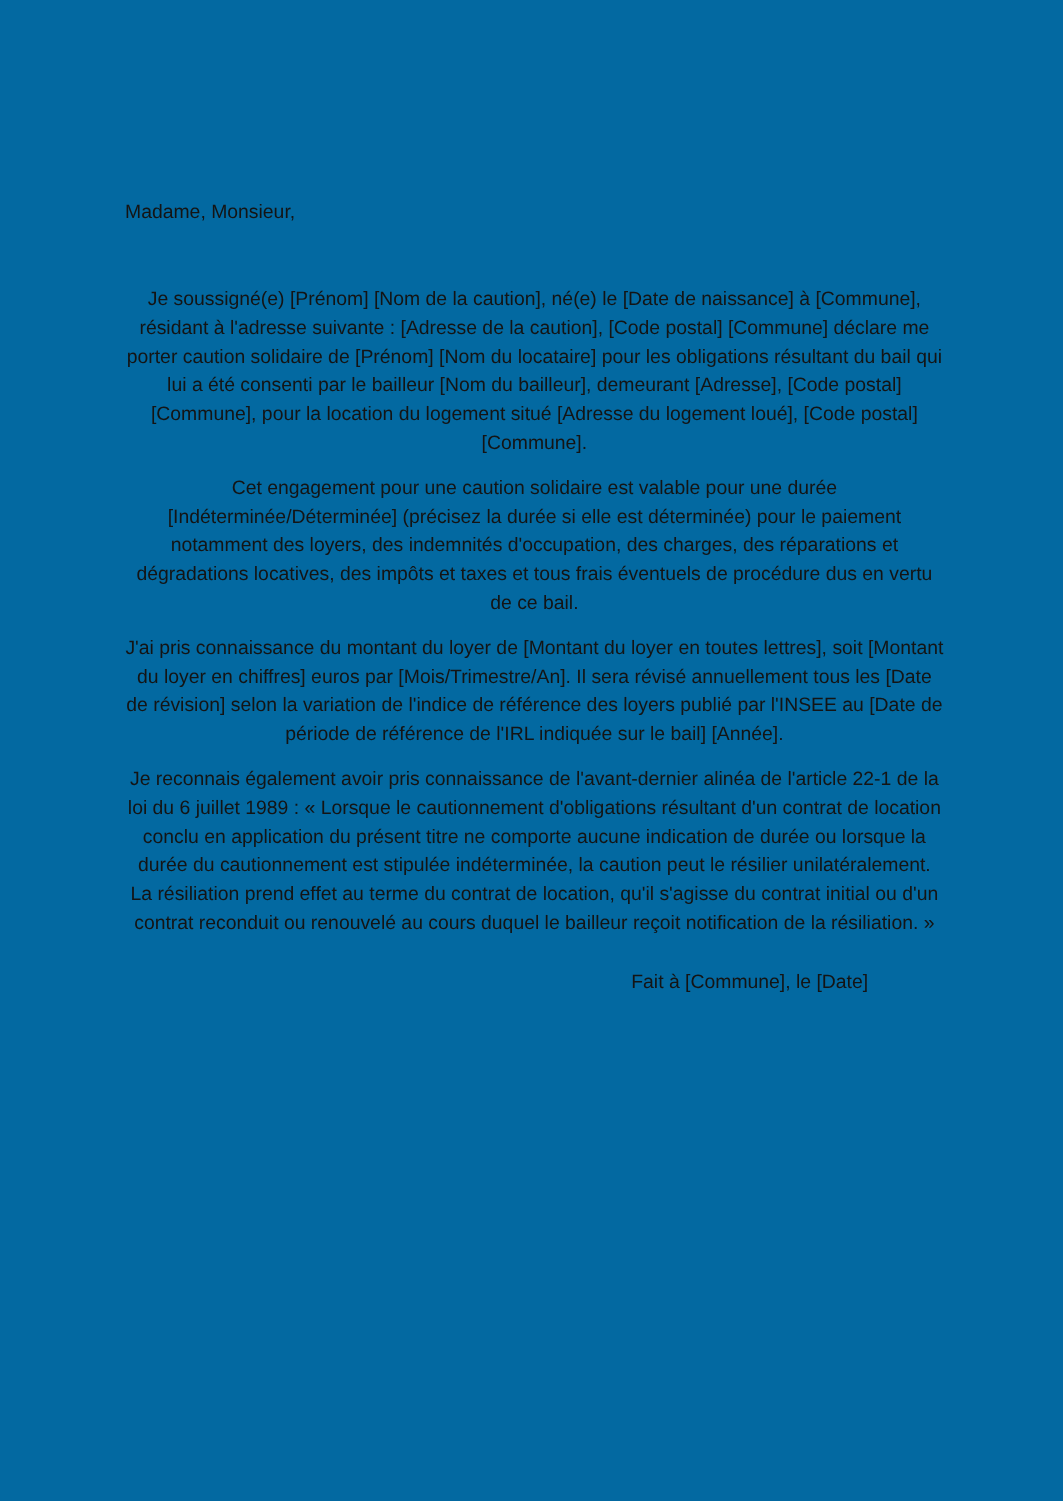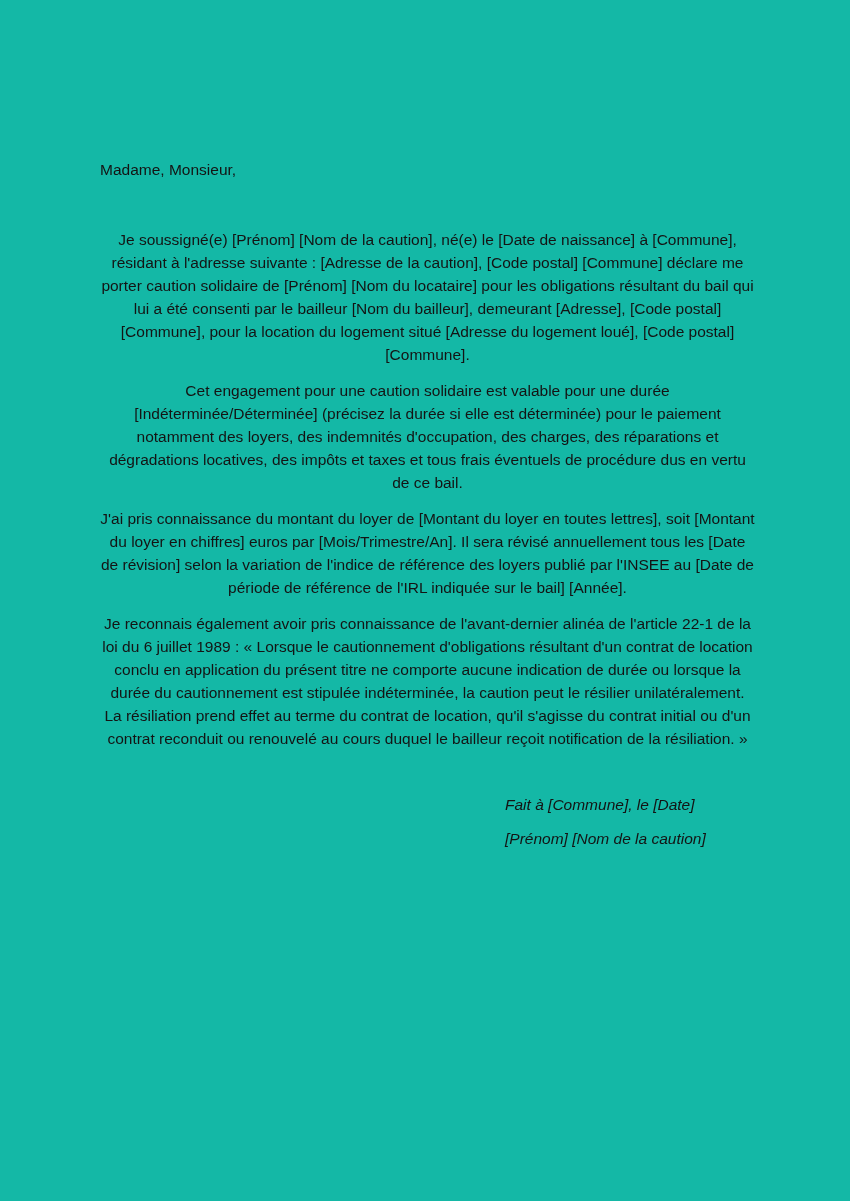--- a/index.html
+++ b/index.html
@@ -4,41 +4,40 @@
 <style>
   html, body {
     margin: 0;
     padding: 0;
     background: #ffffff;
   }
   .page {
     position: relative;
     width: 850px;
     height: 1201px;
-    background: #14b8a6;
+    background: #0369a1;
     box-sizing: border-box;
     padding: 158px 100px 0 100px;
     font-family: "Liberation Sans", "DejaVu Sans", sans-serif;
     color: #141414;
     font-size: 15.5px;
     line-height: 23px;
     -webkit-font-smoothing: antialiased;
   }
   .salutation {
     margin: 0 0 47px 0;
   }
   .body-paragraph {
     margin: 0 0 13px 0;
     width: 655px;
     text-align: center;
   }
   .closing-block {
-    margin-top: 43px;
+    margin-top: 24px;
     margin-left: 405px;
-    font-style: italic;
   }
   .closing-line {
     margin: 0 0 11px 0;
     line-height: 23px;
   }
 </style>
 </head>
 <body>
 
 <div class="page">
@@ -48,16 +47,15 @@
   <p class="body-paragraph">Je soussigné(e) [Prénom] [Nom de la caution], né(e) le [Date de naissance] à [Commune], résidant à l'adresse suivante : [Adresse de la caution], [Code postal] [Commune] déclare me porter caution solidaire de [Prénom] [Nom du locataire] pour les obligations résultant du bail qui lui a été consenti par le bailleur [Nom du bailleur], demeurant [Adresse], [Code postal] [Commune], pour la location du logement situé [Adresse du logement loué], [Code postal] [Commune].</p>
 
   <p class="body-paragraph">Cet engagement pour une caution solidaire est valable pour une durée [Indéterminée/Déterminée] (précisez la durée si elle est déterminée) pour le paiement notamment des loyers, des indemnités d'occupation, des charges, des réparations et dégradations locatives, des impôts et taxes et tous frais éventuels de procédure dus en vertu de ce bail.</p>
 
   <p class="body-paragraph">J'ai pris connaissance du montant du loyer de [Montant du loyer en toutes lettres], soit [Montant du loyer en chiffres] euros par [Mois/Trimestre/An]. Il sera révisé annuellement tous les [Date de révision] selon la variation de l'indice de référence des loyers publié par l'INSEE au [Date de période de référence de l'IRL indiquée sur le bail] [Année].</p>
 
   <p class="body-paragraph">Je reconnais également avoir pris connaissance de l'avant-dernier alinéa de l'article 22-1 de la loi du 6 juillet 1989 : « Lorsque le cautionnement d'obligations résultant d'un contrat de location conclu en application du présent titre ne comporte aucune indication de durée ou lorsque la durée du cautionnement est stipulée indéterminée, la caution peut le résilier unilatéralement. La résiliation prend effet au terme du contrat de location, qu'il s'agisse du contrat initial ou d'un contrat reconduit ou renouvelé au cours duquel le bailleur reçoit notification de la résiliation. »</p>
 
   <div class="closing-block">
     <p class="closing-line">Fait à [Commune], le [Date]</p>
-    <p class="closing-line">[Prénom] [Nom de la caution]</p>
   </div>
 
 </div>
 
 </body></html>

